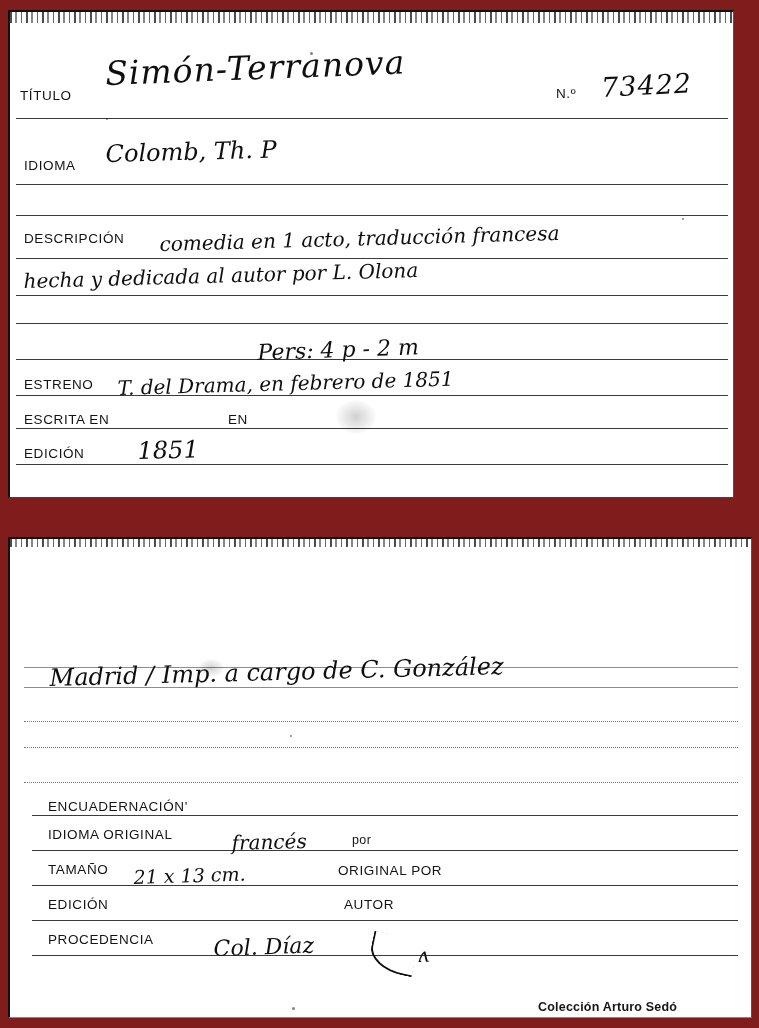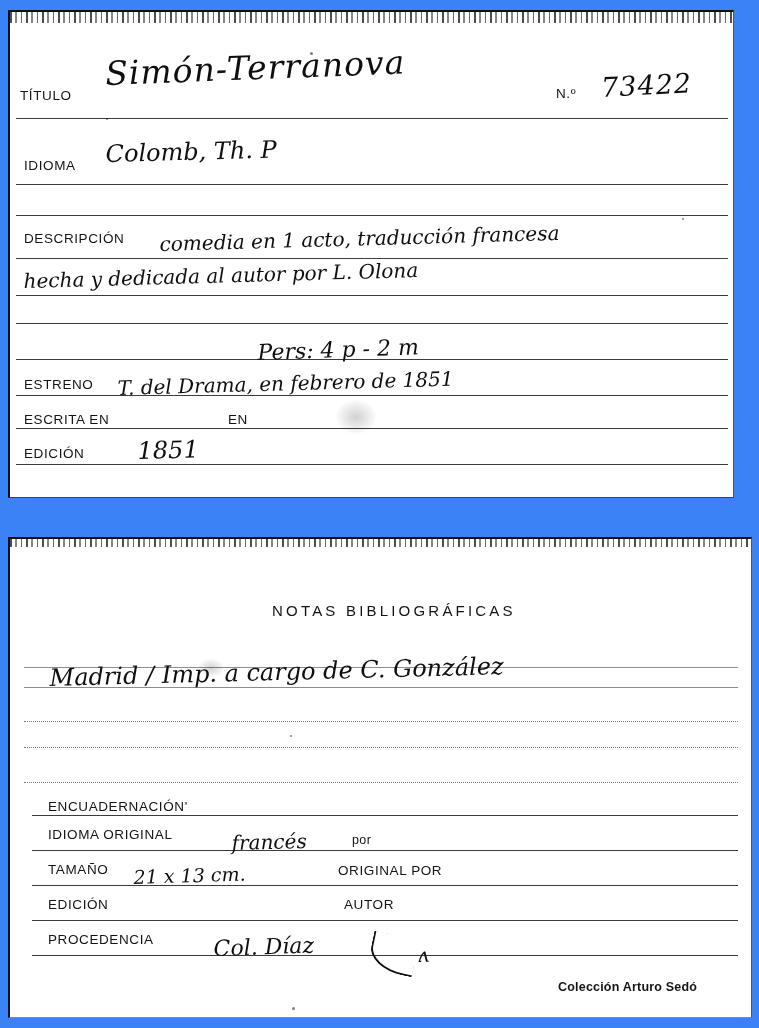--- a/index.html
+++ b/index.html
@@ -12,21 +12,21 @@
     height: 1028px;
     font-family: "Liberation Sans", sans-serif;
     position: relative;
     overflow: hidden;
   }
   .page {
     position: absolute;
     left: 0; top: 0;
     width: 759px;
     height: 1028px;
-    background: #3b82f6;
+    background: #7f1d1d;
   }
 
   
   .card {
     position: absolute;
     background: #ffffff;
     border: 1px solid #1a1a1a;
     box-sizing: border-box;
   }
   .card-top {
@@ -193,21 +193,20 @@
 
     <div class="smudge" style="left:326px; top:388px; width:40px; height:34px;"></div>
     <div class="speck" style="left:300px; top:40px; width:3px; height:3px;"></div>
     <div class="speck" style="left:672px; top:206px; width:2px; height:2px;"></div>
     <div class="speck" style="left:96px; top:106px; width:2px; height:2px;"></div>
   </div>
 
   <div class="card card-bottom">
     <div class="torn thin"></div>
 
-    <div class="notes-heading" style="left:262px; top:63px;">NOTAS  BIBLIOGRÁFICAS</div>
 
     <div class="rule light" style="left:14px; top:128px; width:714px;"></div>
     <div class="rule light" style="left:14px; top:148px; width:714px;"></div>
     <div class="rule dotted" style="left:14px; top:182px; width:714px;"></div>
     <div class="rule dotted" style="left:14px; top:208px; width:714px;"></div>
     <div class="rule dotted" style="left:14px; top:243px; width:714px;"></div>
 
     <div class="hand h24" style="left:40px; top:125px;">Madrid / Imp. a cargo de C. González</div>
 
     <div class="rule" style="left:22px; top:276px; width:706px;"></div>
@@ -227,20 +226,20 @@
     <div class="label" style="left:328px; top:324px;">ORIGINAL POR</div>
 
     <div class="label" style="left:38px; top:358px;">EDICIÓN</div>
     <div class="label" style="left:334px; top:358px;">AUTOR</div>
 
     <div class="label" style="left:38px; top:393px;">PROCEDENCIA</div>
     <div class="hand h22" style="left:204px; top:397px;">Col. Díaz</div>
     <div class="scrawl" style="left:360px; top:396px; width:44px; height:36px;"></div>
     <div class="hand h20" style="left:408px; top:404px;">ʌ</div>
 
-    <div class="collection" style="left:528px; top:441px;margin-left:20px;">Colección Arturo Sedó</div>
+    <div class="collection" style="left:528px; top:461px;">Colección Arturo Sedó</div>
 
     <div class="speck" style="left:280px; top:196px; width:2px; height:2px;"></div>
     <div class="speck" style="left:282px; top:468px; width:3px; height:3px;"></div>
     <div class="smudge" style="left:188px; top:120px; width:26px; height:18px;"></div>
   </div>
 
 </div>
 
 </body></html>

